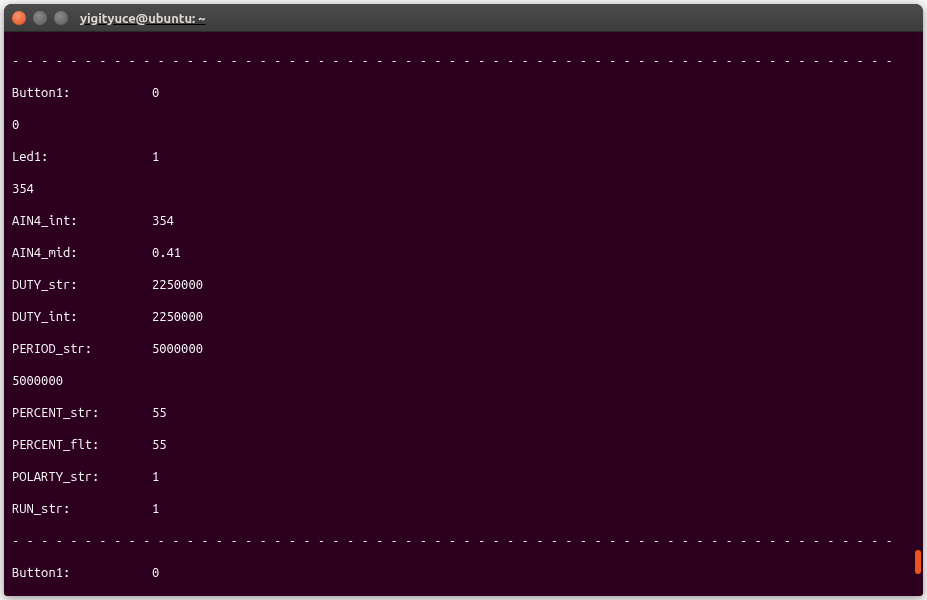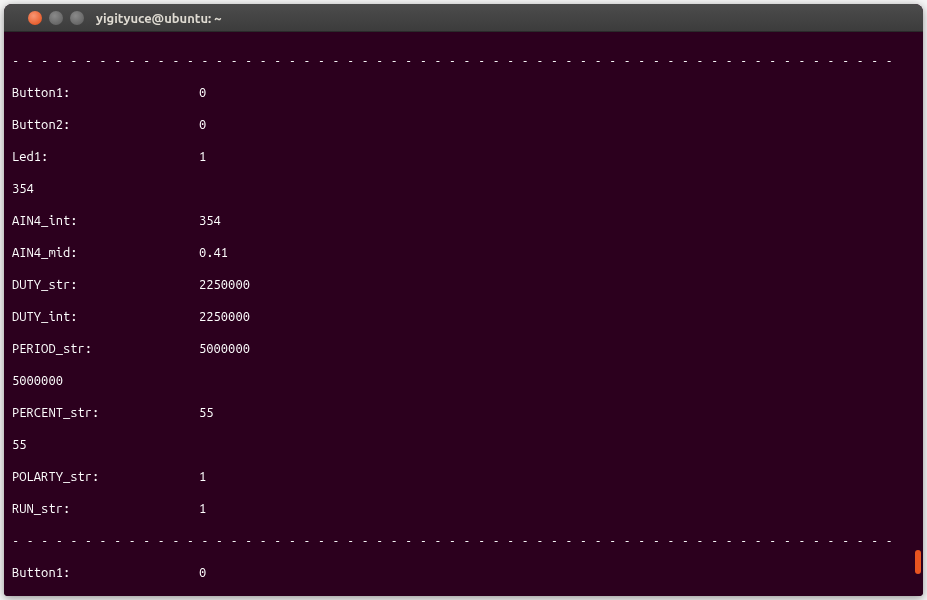--- a/index.html
+++ b/index.html
@@ -23,23 +23,24 @@
       overflow: hidden;
       box-shadow: 0 2px 8px rgba(0,0,0,0.4);
       display: flex;
       flex-direction: column;
     }
     .titlebar {
       height: 28px;
       background: linear-gradient(to bottom, #4c4c4c, #3c3c3c);
       display: flex;
       align-items: center;
-      padding: 0 24px;
+      padding: 0 8px;
       gap: 8px;
       border-bottom: 1px solid #2a2a2a;
+      text-decoration: underline;
     }
     .window-controls {
       display: flex;
       gap: 7px;
       align-items: center;
     }
     .win-btn {
       width: 14px;
       height: 14px;
       border-radius: 50%;
@@ -64,21 +65,20 @@
       padding: 4px 8px 0 8px;
       font-size: 13px;
       line-height: 16px;
       white-space: pre;
       overflow: hidden;
       position: relative;
       font-family: "Ubuntu Mono", "DejaVu Sans Mono", monospace;
     }
     .row {
       display: flex;
-      gap: 47px;
     }
     .label {
       display: inline-block;
       width: 140px;
     }
     .value {
       display: inline-block;
     }
     .scrollbar-nub {
       position: absolute;
@@ -98,31 +98,31 @@
     <div class="window-controls">
       <div class="win-btn win-close"></div>
       <div class="win-btn win-min"></div>
       <div class="win-btn win-max"></div>
     </div>
     <div class="title-text">yigityuce@ubuntu: ~</div>
   </div>
   <div class="terminal-body">
 <div>- - - - - - - - - - - - - - - - - - - - - - - - - - - - - - - - - - - - - - - - - - - - - - - - - - - - - - - - - - - - - </div>
 <div class="row"><span class="label">Button1:</span><span class="value">0</span></div>
-<div class="row"><span class="label">Button2:</span><span class="value">0</span></div>
+<div class="row"><span class="value">0</span></div>
 <div class="row"><span class="label">Led1:</span><span class="value">1</span></div>
 <div class="row"><span class="value">354</span></div>
 <div class="row"><span class="label">AIN4_int:</span><span class="value">354</span></div>
 <div class="row"><span class="label">AIN4_mid:</span><span class="value">0.41</span></div>
 <div class="row"><span class="label">DUTY_str:</span><span class="value">2250000</span></div>
 <div class="row"><span class="label">DUTY_int:</span><span class="value">2250000</span></div>
 <div class="row"><span class="label">PERIOD_str:</span><span class="value">5000000</span></div>
 <div class="row"><span class="value">5000000</span></div>
 <div class="row"><span class="label">PERCENT_str:</span><span class="value">55</span></div>
-<div class="row"><span class="value">55</span></div>
+<div class="row"><span class="label">PERCENT_flt:</span><span class="value">55</span></div>
 <div class="row"><span class="label">POLARTY_str:</span><span class="value">1</span></div>
 <div class="row"><span class="label">RUN_str:</span><span class="value">1</span></div>
 <div>- - - - - - - - - - - - - - - - - - - - - - - - - - - - - - - - - - - - - - - - - - - - - - - - - - - - - - - - - - - - - </div>
 <div class="row"><span class="label">Button1:</span><span class="value">0</span></div>
 
 
 
 
 
 

